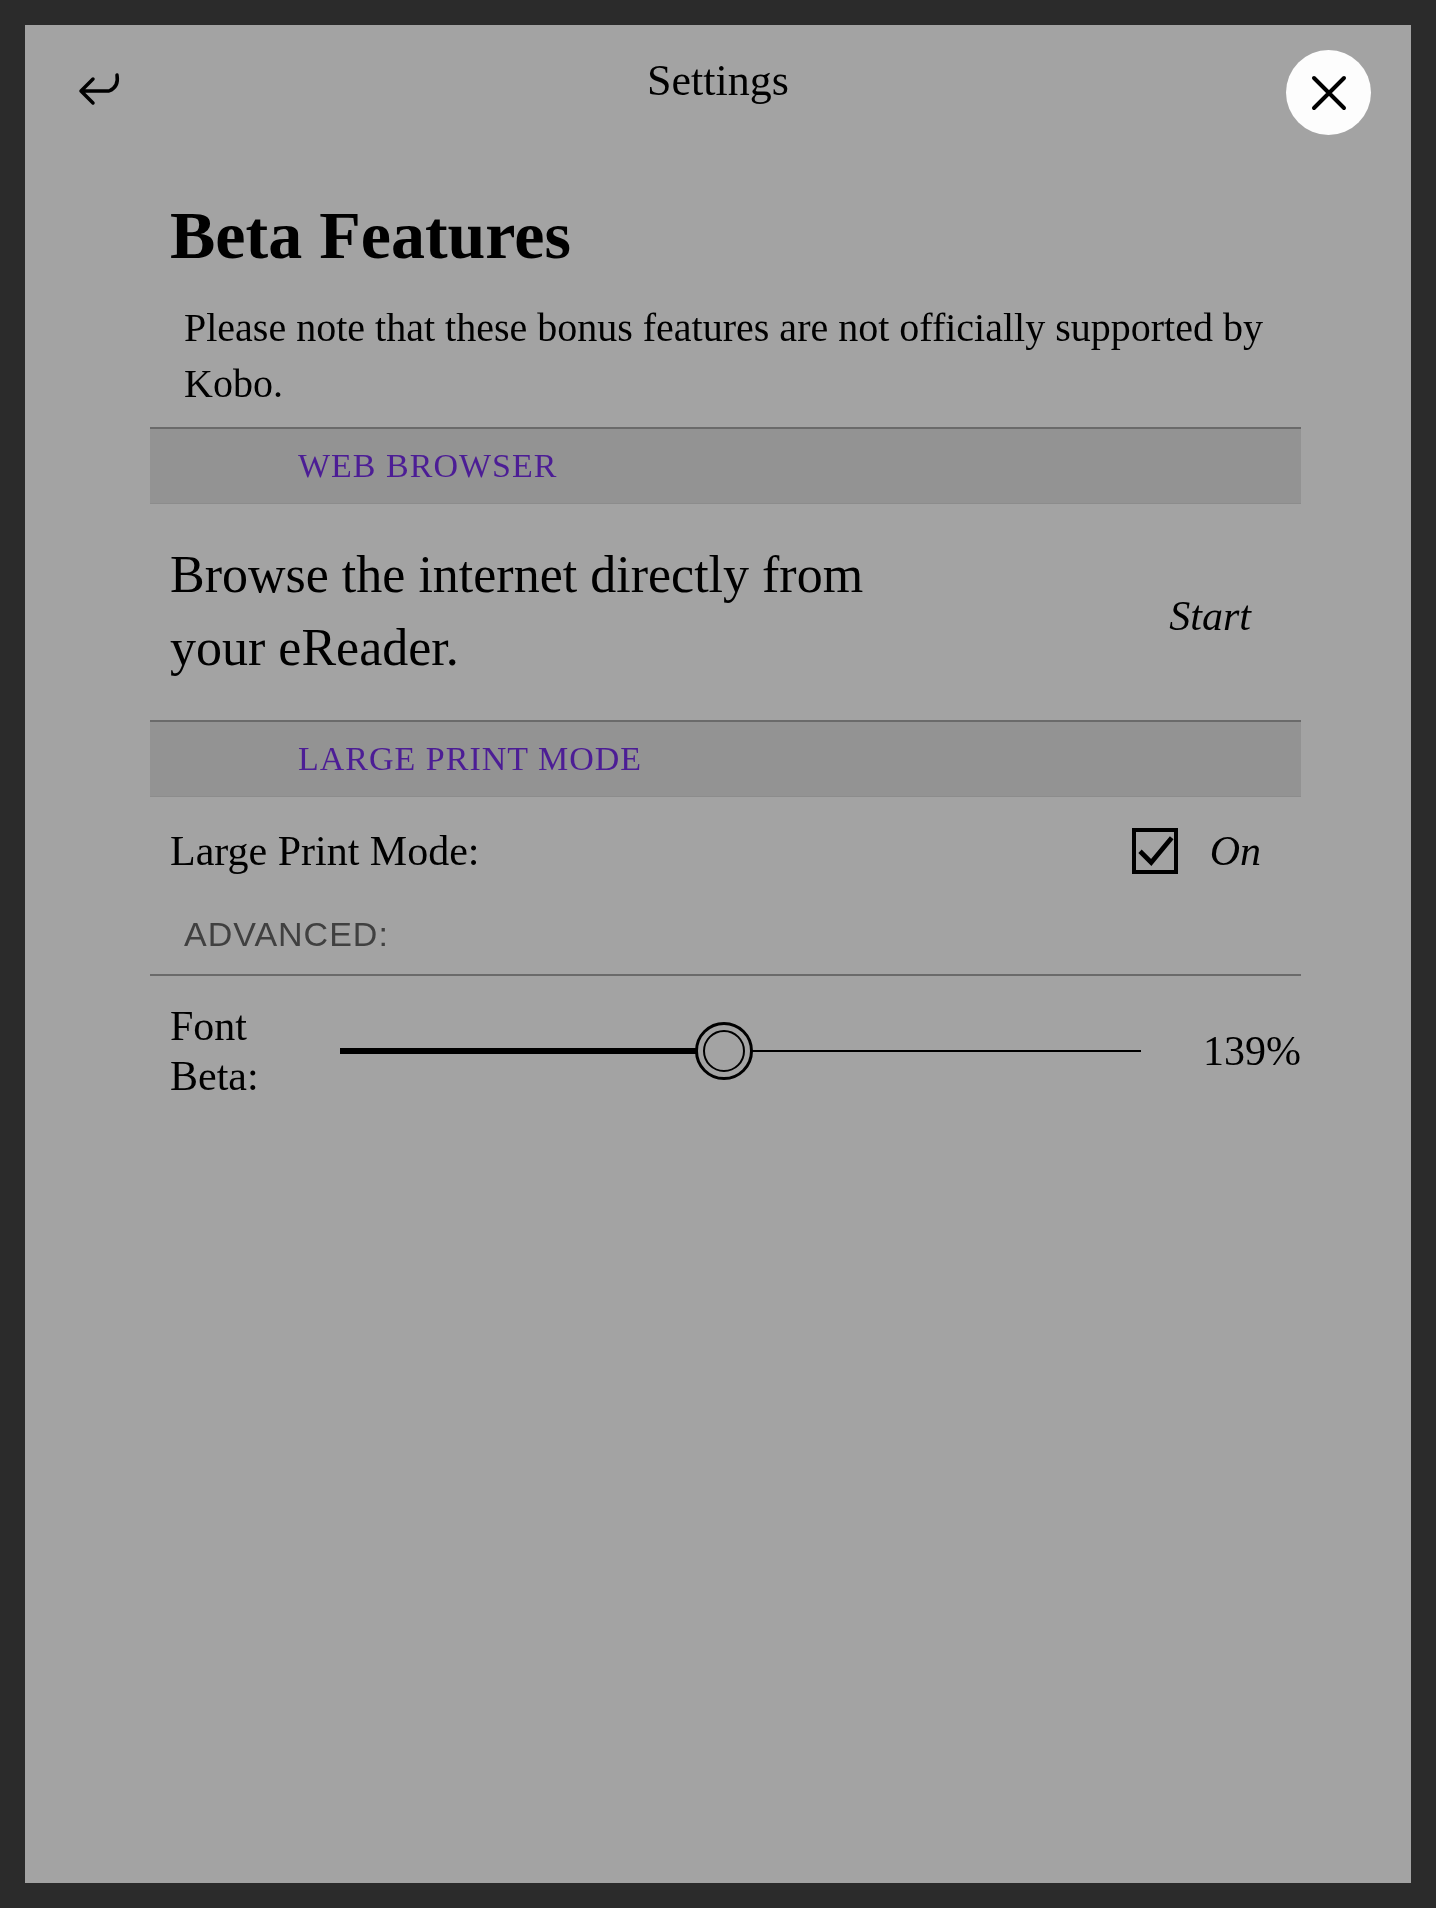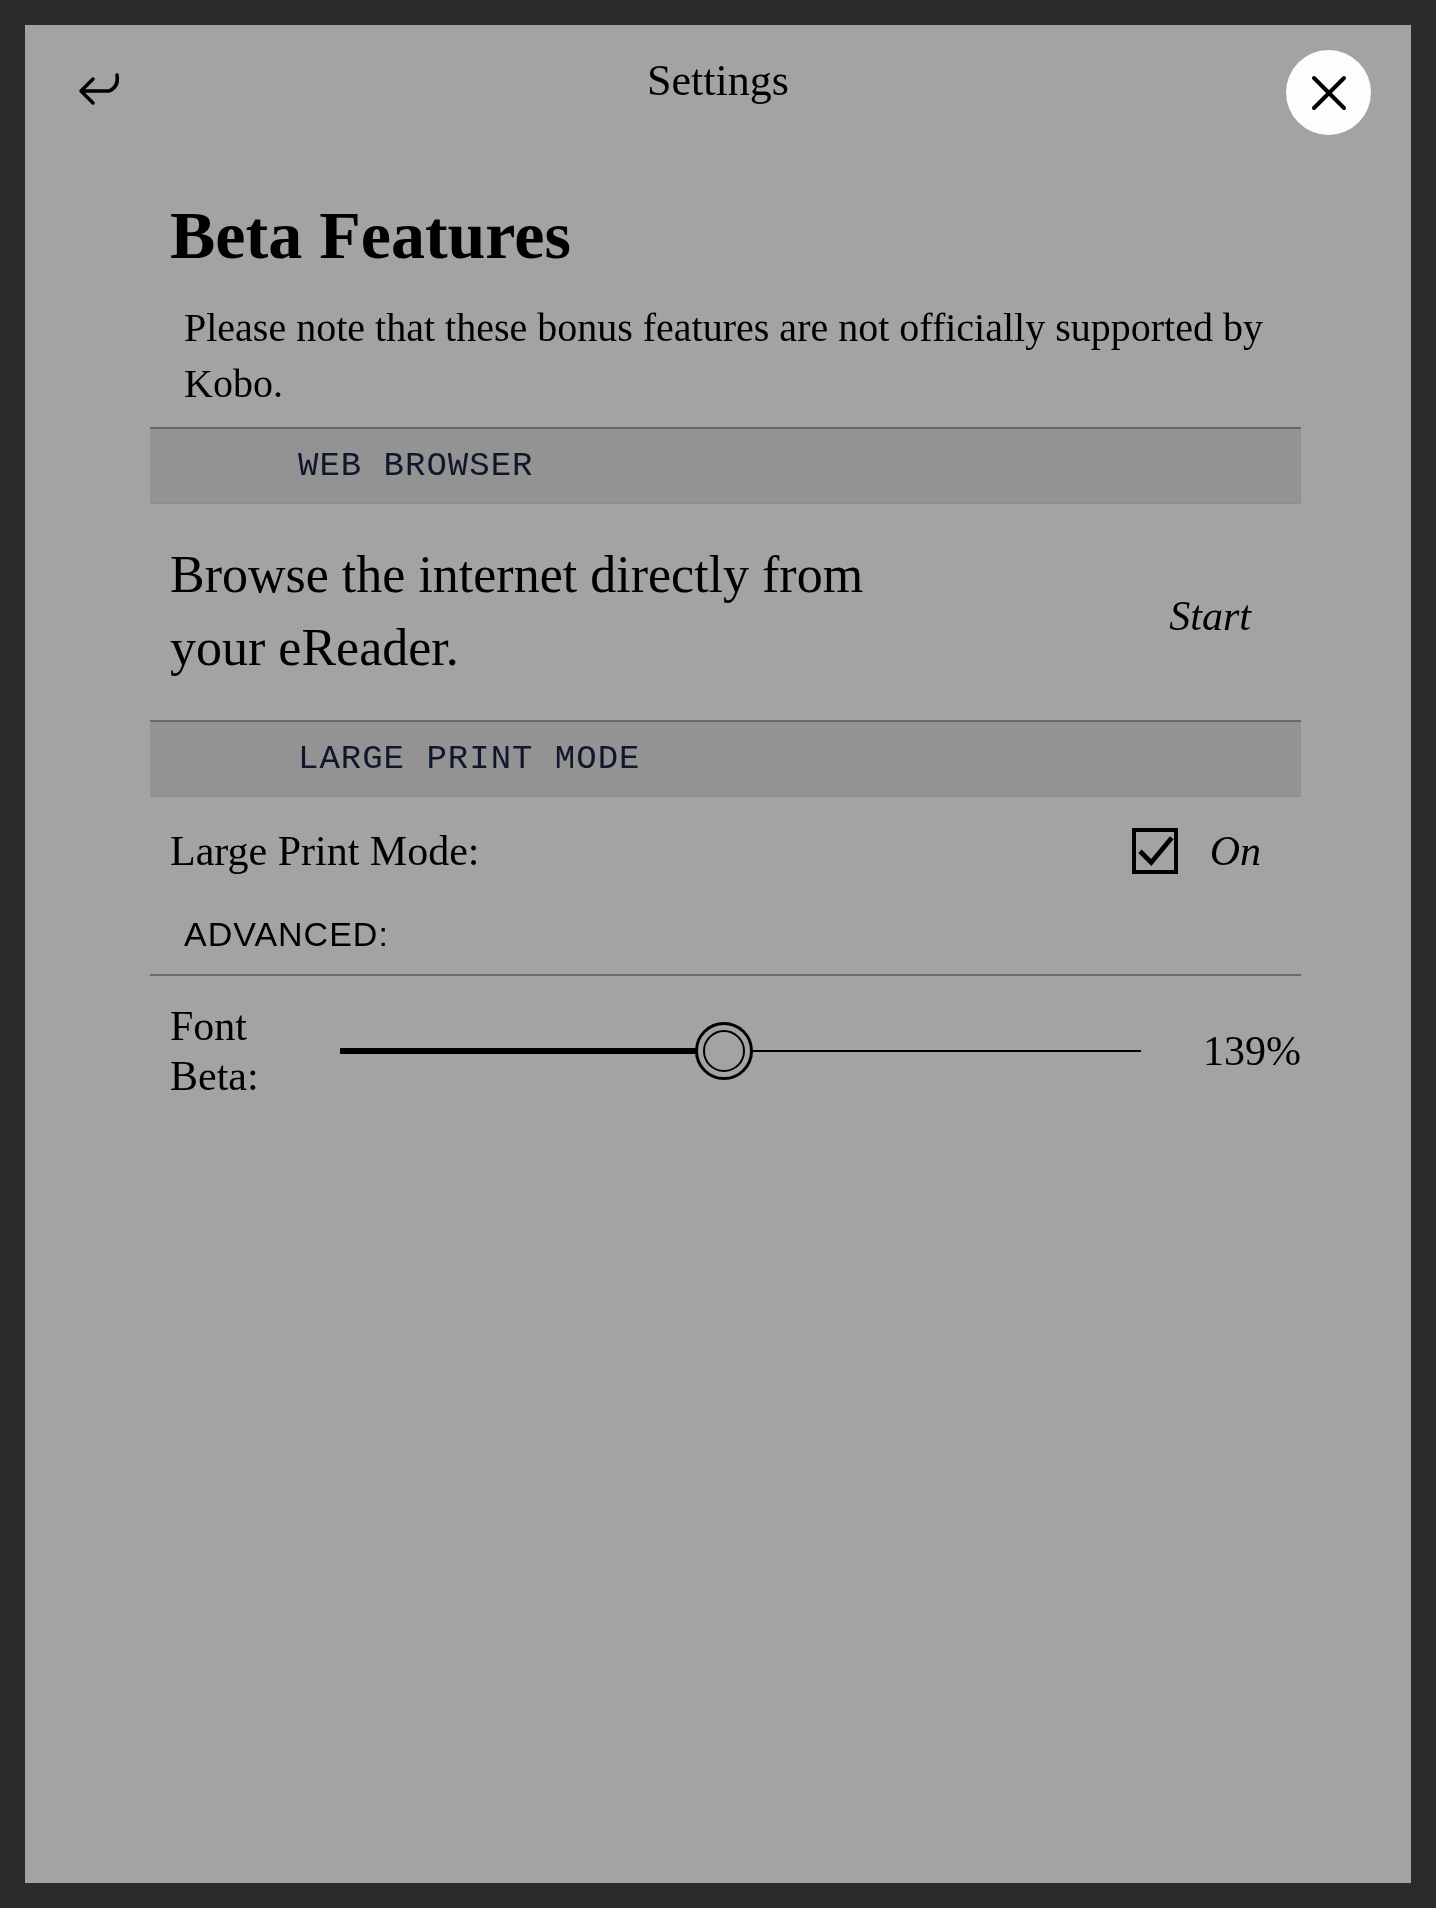--- a/index.html
+++ b/index.html
@@ -64,24 +64,24 @@
       color: #000;
       padding: 0 110px 0 144px;
       line-height: 1.4;
       margin-bottom: 15px;
     }
     .section-header {
       background: #939393;
       border-top: 2px solid #6a6a6a;
       border-bottom: 1px solid #8c8c8c;
       padding: 18px 0 18px 148px;
-      font-family: Liberation Mono, monospace;
+      font-family: Liberation Serif, serif;
       font-size: 34px;
       letter-spacing: 1px;
-      color: #0f172a;
+      color: #4c1d95;
       margin: 0 110px;
     }
     .section-row {
       display: flex;
       align-items: center;
       justify-content: space-between;
       padding: 35px 150px 35px 130px;
     }
     .section-desc {
       font-size: 52px;
@@ -124,21 +124,21 @@
     }
     .checkbox-label {
       font-size: 42px;
       font-style: italic;
       color: #000;
     }
     .advanced-label {
       font-family: Arial, Helvetica, sans-serif;
       font-size: 34px;
       letter-spacing: 1px;
-      color: #000000;
+      color: #404040;
       padding: 20px 0 20px 144px;
     }
     .divider {
       border: none;
       border-top: 2px solid #6a6a6a;
       margin: 0 110px;
     }
     .slider-row {
       display: flex;
       align-items: center;

